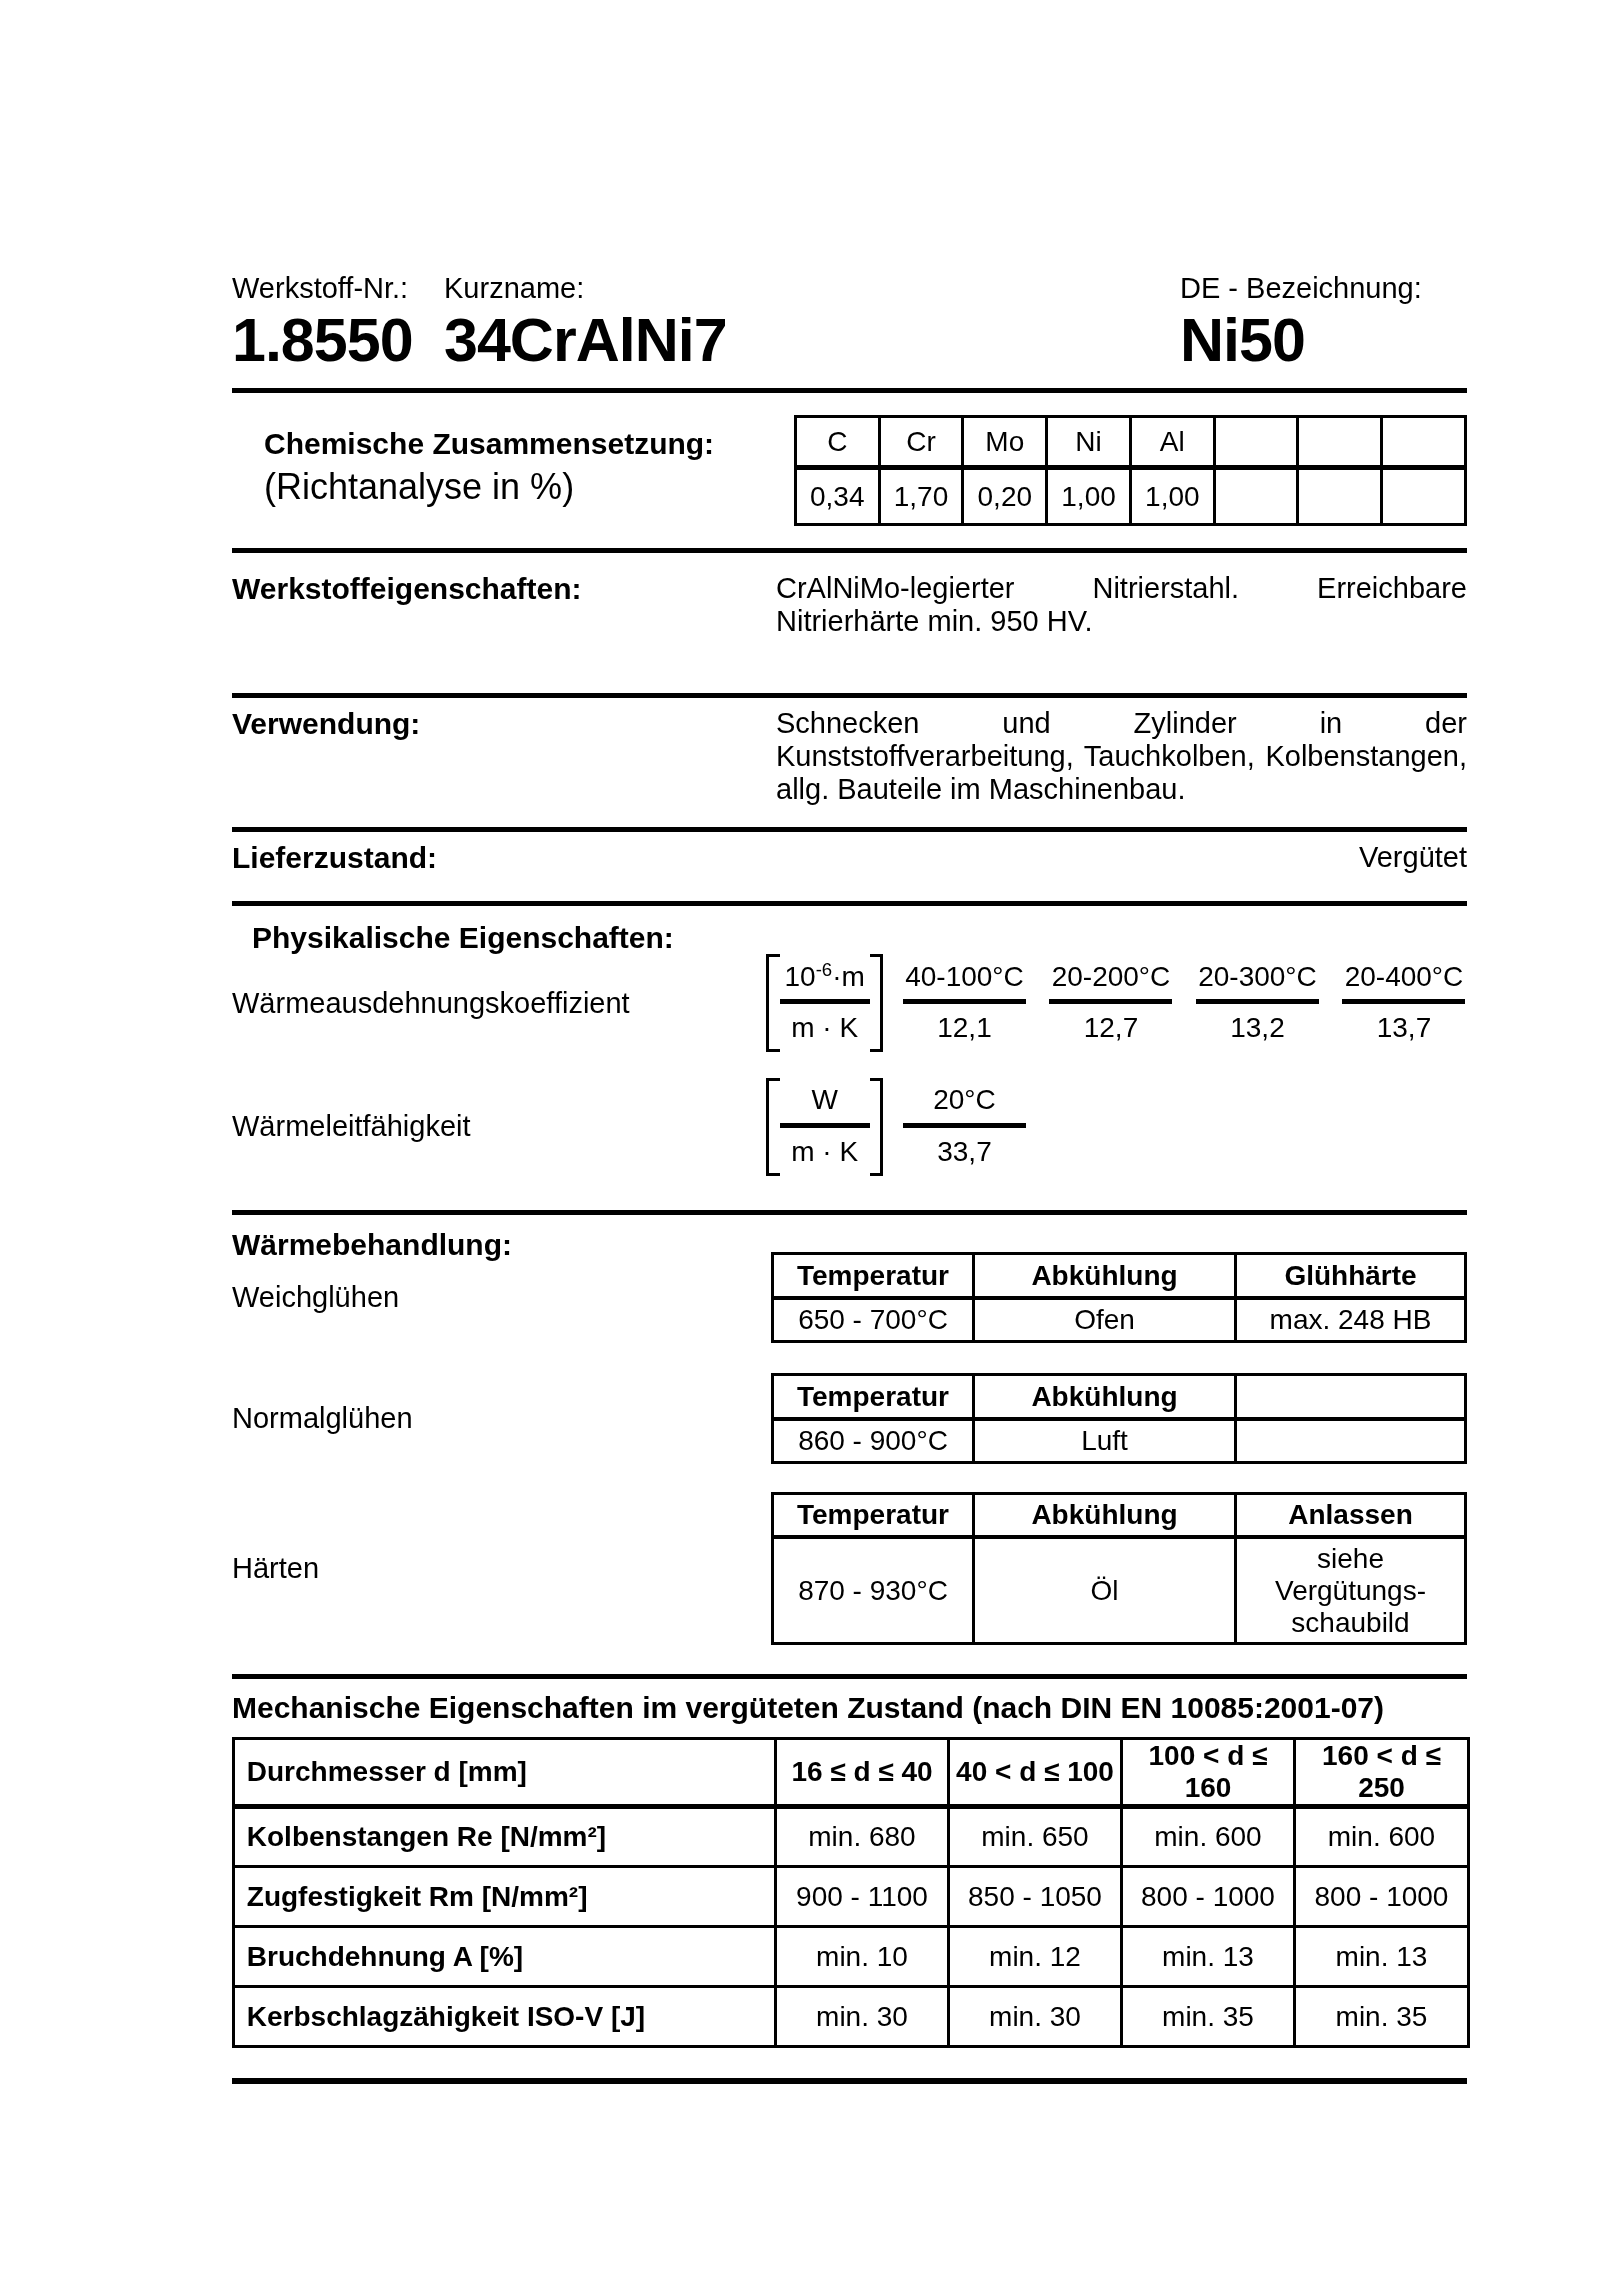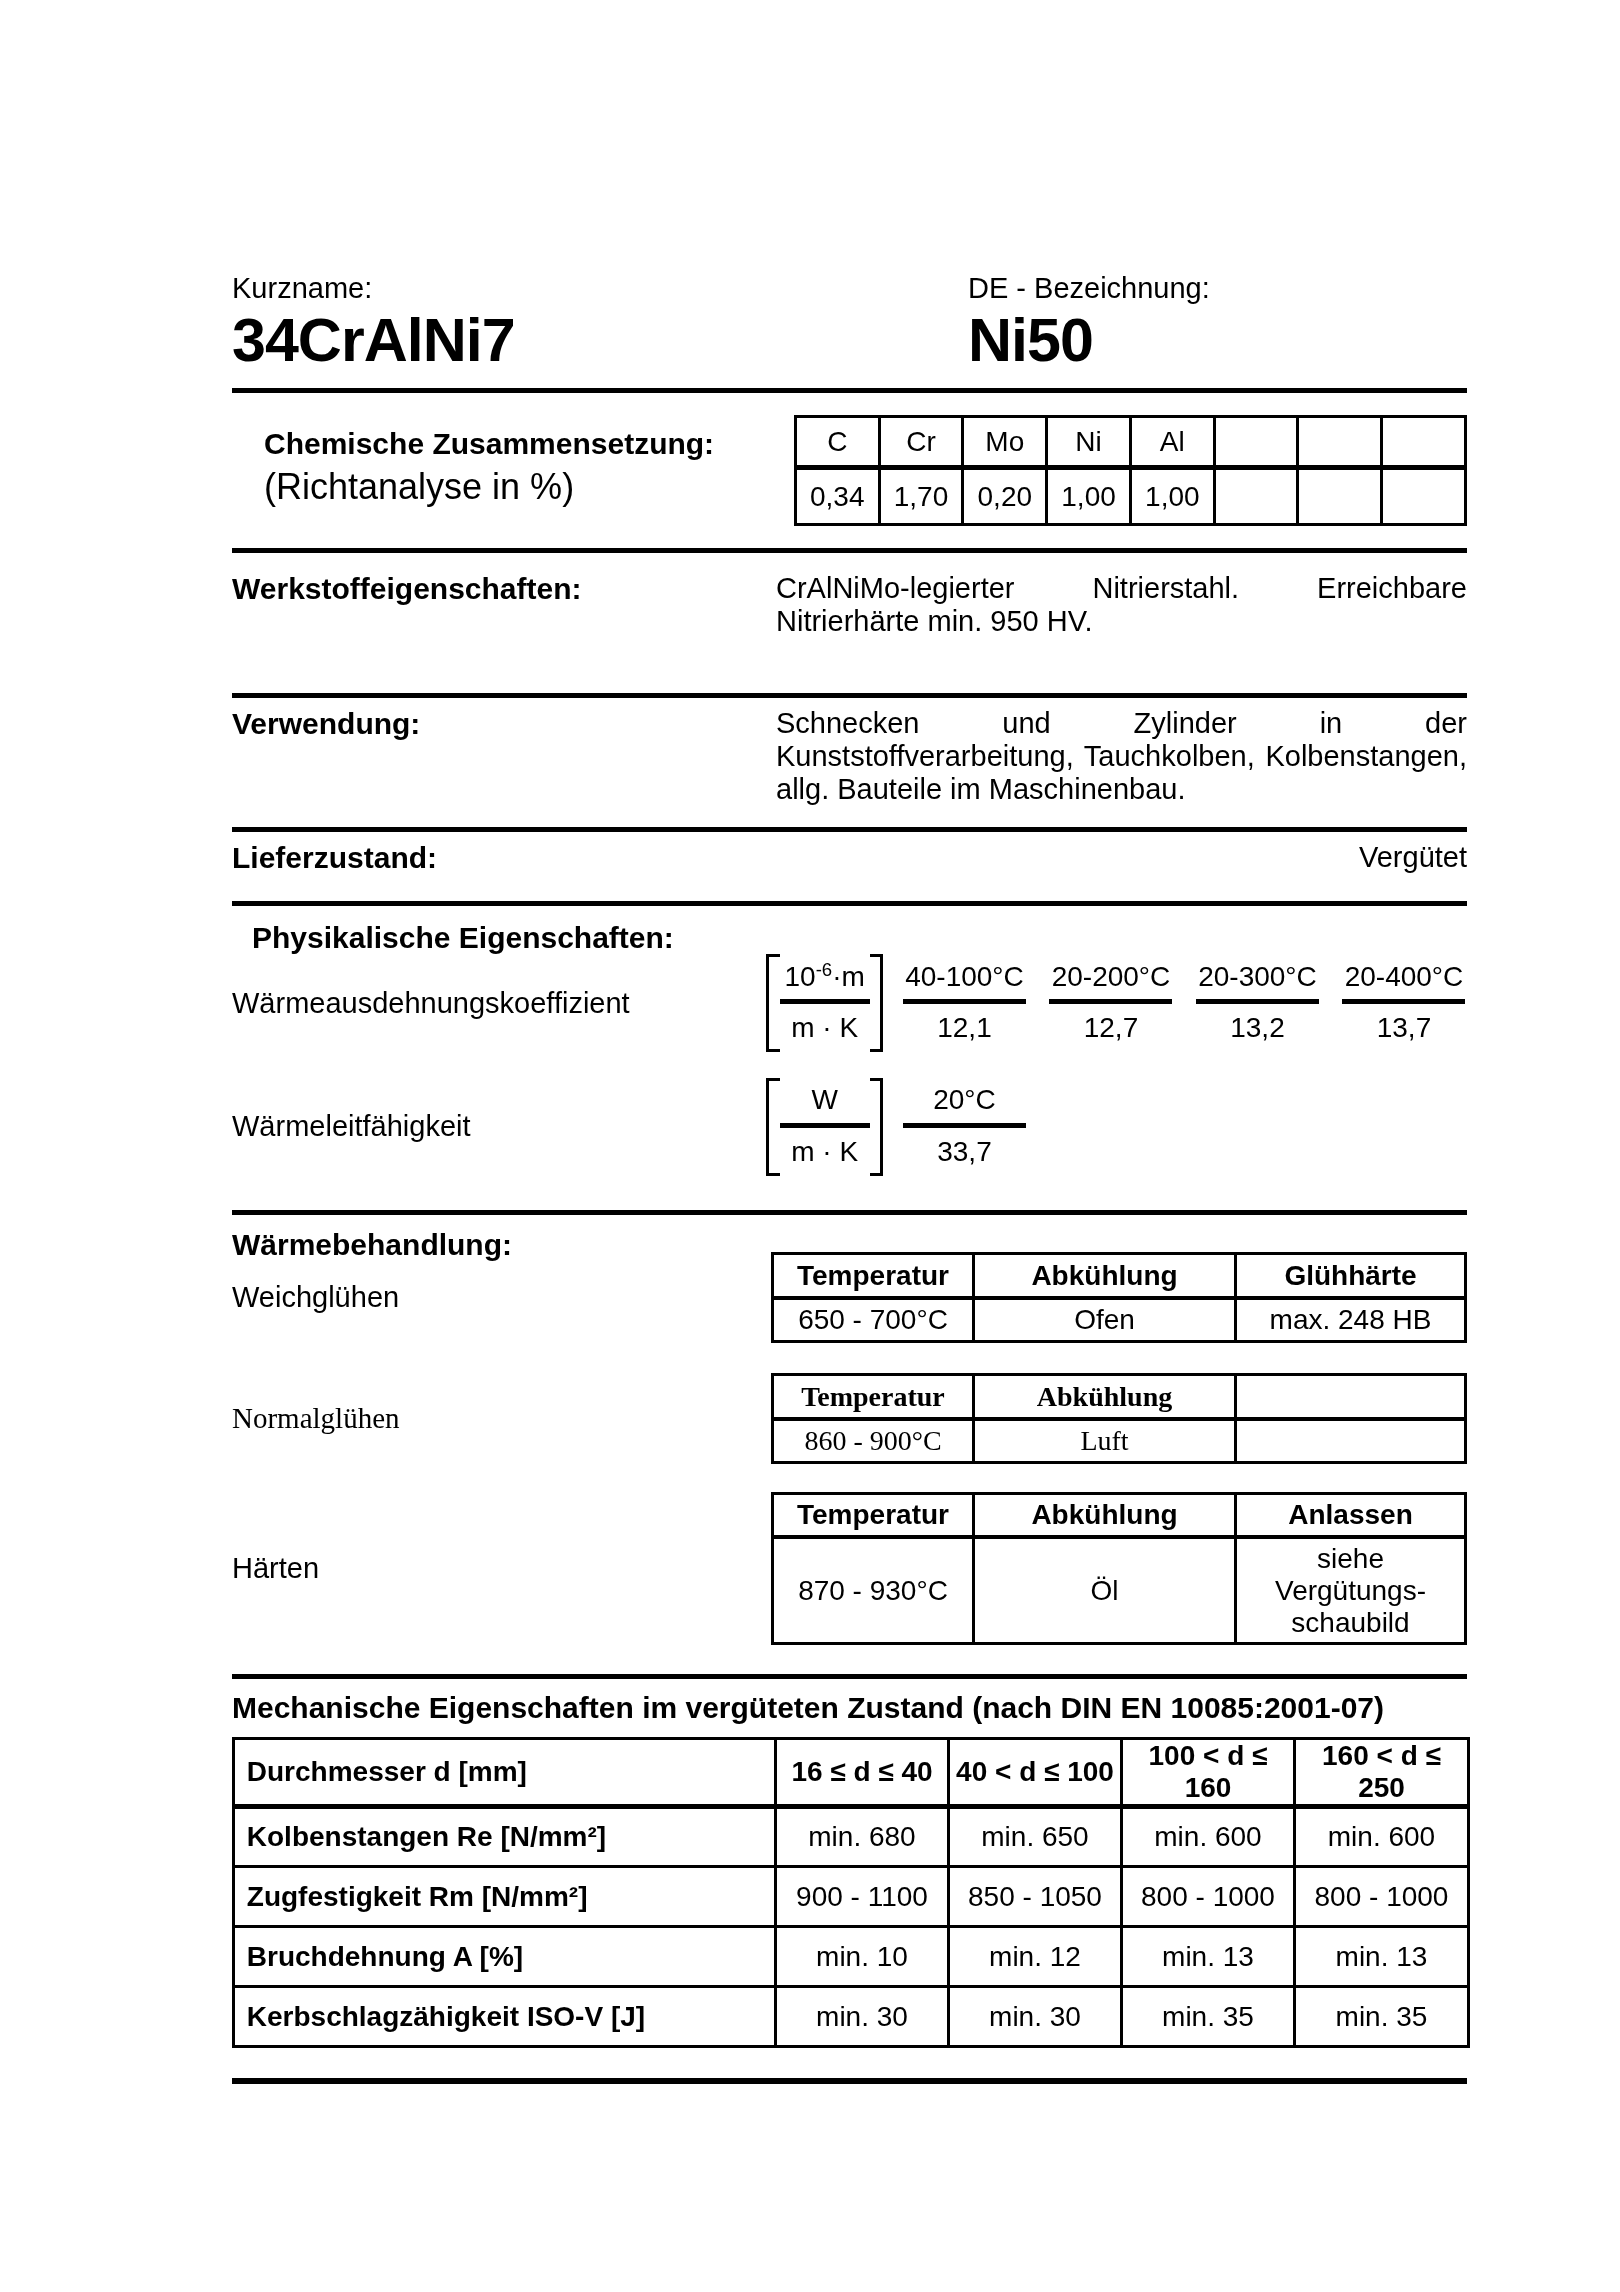--- a/index.html
+++ b/index.html
@@ -62,21 +62,21 @@
   .unit-frac sup { font-size:18.6px; vertical-align:super; line-height:0; }
   .val-col { width:123px; margin-left:23.5px; font-size:28px; }
   .val-col.firstcol { margin-left:19.6px; }
   .val-col .t { white-space:nowrap; }
   .r6 { margin-top:34px; }
 
   
   .wb-h { margin-top:13.7px; }
   .ht-row { display:flex; align-items:center; }
   .ht-row.w1 { margin-top:-8.8px; }
-  .ht-row.w2 { margin-top:30px;font-family:Liberation Serif, serif; }
+  .ht-row.w2 { margin-top:30px; }
   .ht-row.w3 { margin-top:27.4px; }
   .ht-label { width:542px; font-size:29px; }
   .ht-table { width:693px; }
   .ht-table td { border:3.9px solid #000; text-align:center; font-size:28px; }
   .ht-table tr.h td { height:44px; font-weight:bold; border-bottom:4.9px solid #000; }
   .ht-table tr.v td { height:44px; }
   .ht-table tr.v.tall td { height:106px; }
   .prewrap { white-space:pre-line; line-height:32px; }
   .r7 { margin-top:29px; }
 
@@ -89,20 +89,24 @@
   .mech-table tr.v td { height:60px; }
   .r8 { margin-top:30px; }
 </style>
 </head>
 <body>
 
 <div class="page">
   <div class="content">
 
     <div class="hdr">
+      <div class="hdr-col1">
+        <div class="hdr-label">Werkstoff-Nr.:</div>
+        <div class="hdr-value">1.8550</div>
+      </div>
       <div class="hdr-col2">
         <div class="hdr-label">Kurzname:</div>
         <div class="hdr-value">34CrAlNi7</div>
       </div>
       <div class="hdr-col3">
         <div class="hdr-label">DE - Bezeichnung:</div>
         <div class="hdr-value">Ni50</div>
       </div>
     </div>
     <div class="rule thick r1"></div>

